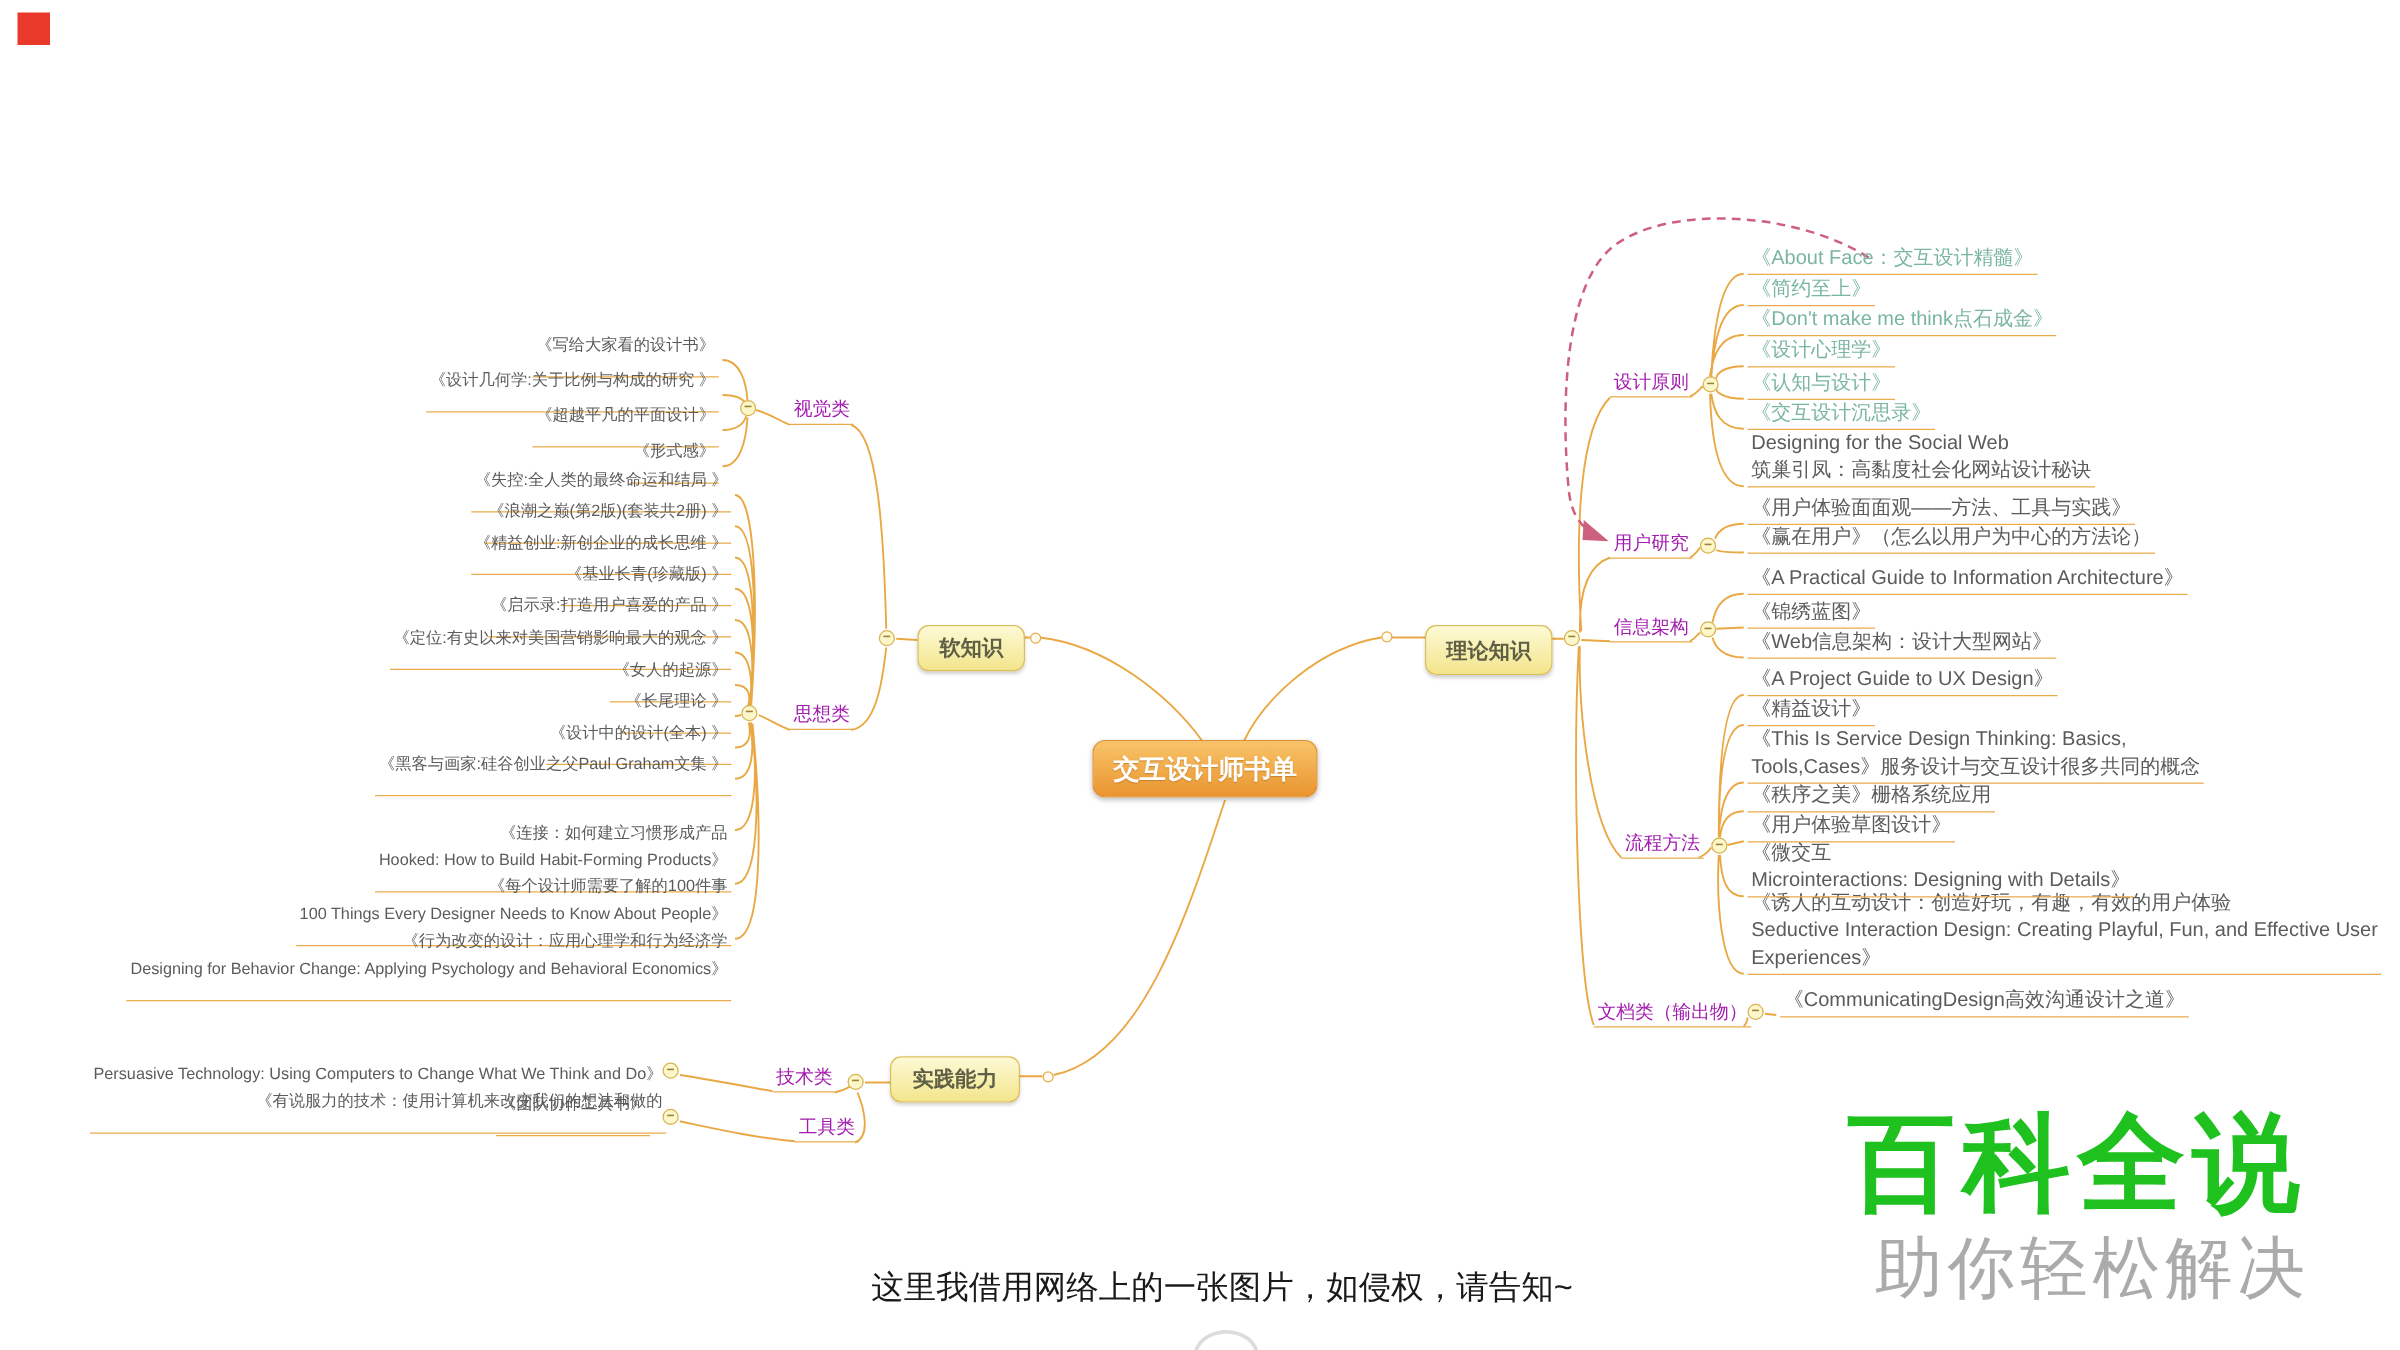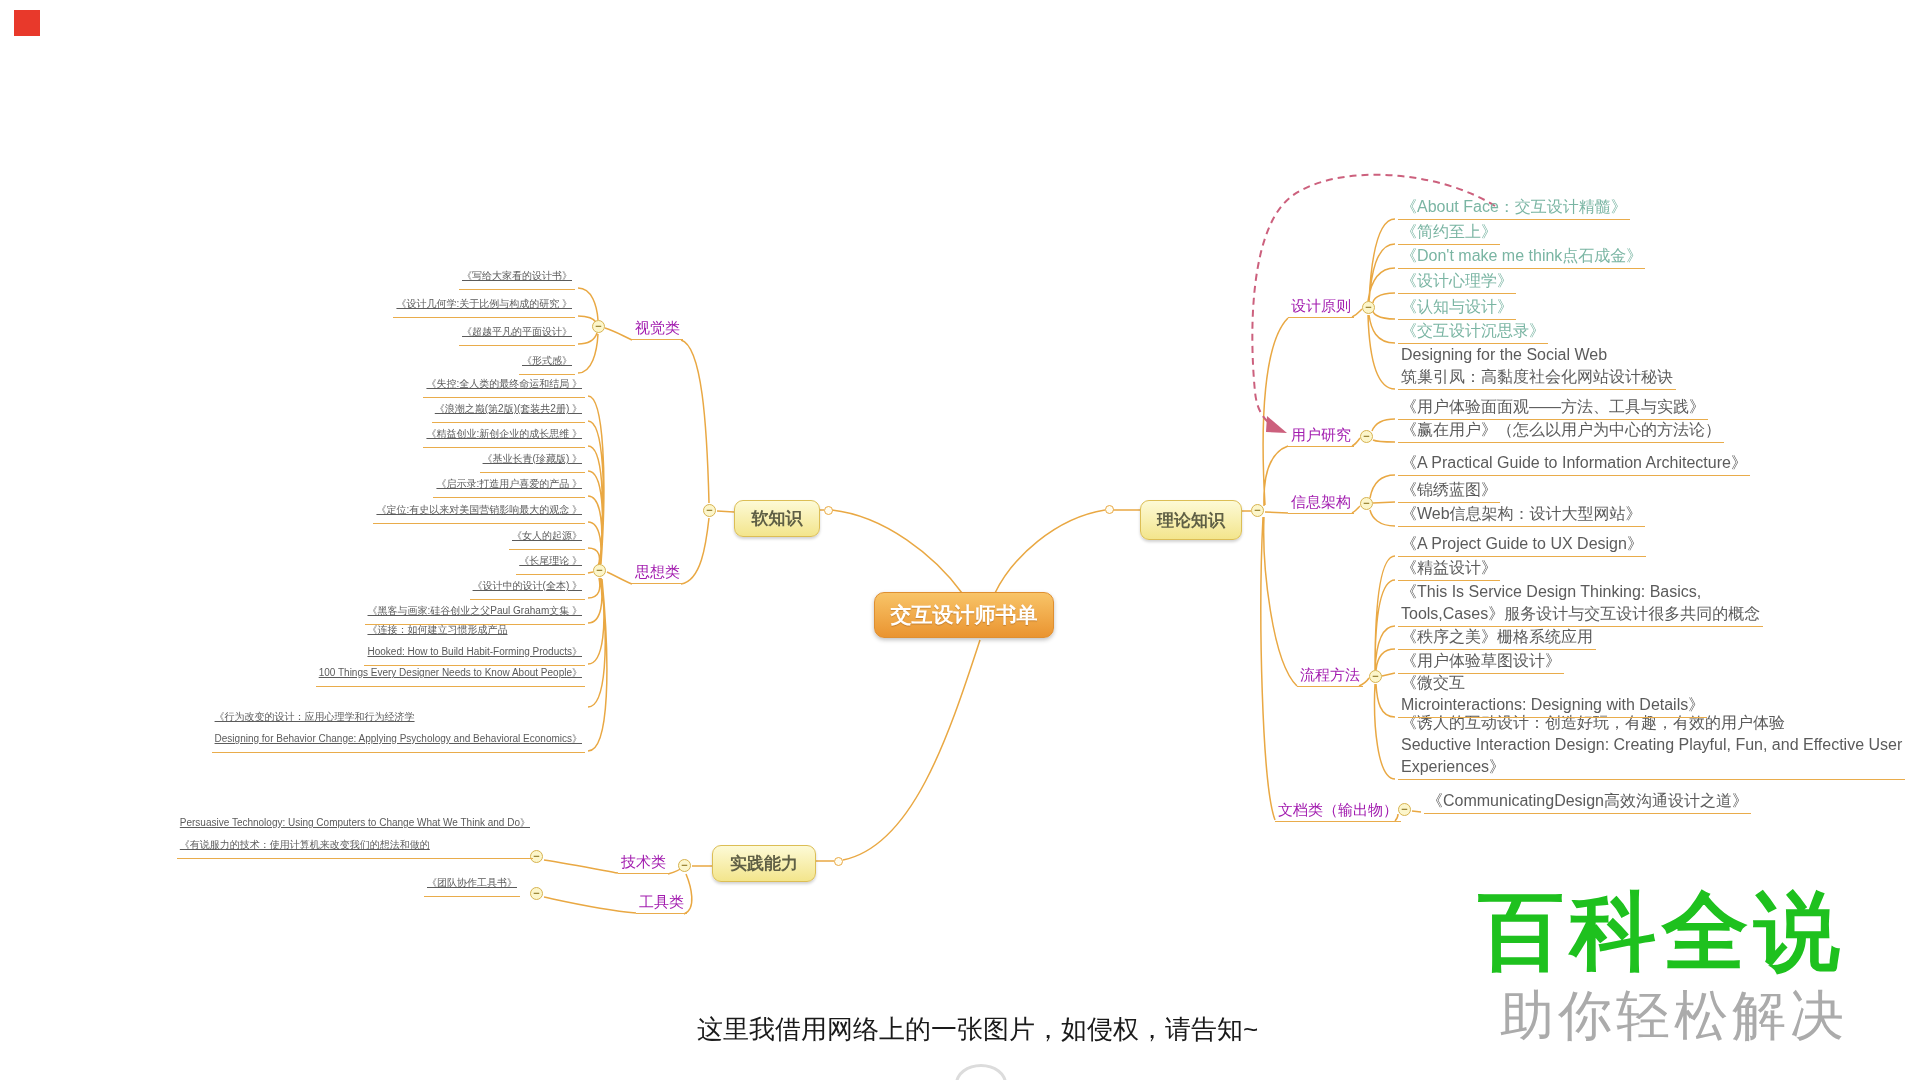--- a/index.html
+++ b/index.html
@@ -8,23 +8,23 @@
   svg.links{position:absolute;left:0;top:0;width:1920px;height:1080px;pointer-events:none;}
 
   .node{position:absolute;display:flex;align-items:center;justify-content:center;
         background:linear-gradient(#FDFAD6,#F3E58C);border:1.5px solid #DCBE55;border-radius:9px;
         font-size:17px;font-weight:bold;color:#5F5F45;box-shadow:0 2px 3px rgba(0,0,0,.18);}
   .center-node{position:absolute;display:flex;align-items:center;justify-content:center;
         background:linear-gradient(#F8C468,#EA9430);border:1.5px solid #DF8F31;border-radius:10px;
         font-size:21px;font-weight:bold;color:#ffffff;text-shadow:0 1px 1px rgba(120,60,0,.35);
         box-shadow:0 2px 4px rgba(0,0,0,.25);}
 
-  .book-l{position:absolute;text-align:right;font-size:10px;color:#5B5B5B;line-height:22px;
-          border-bottom:1.5px solid #E9AC4B;padding:0 3px 2px;white-space:nowrap;text-decoration:underline;}
-  .book-l.multi{text-align:left;}
+  .book-l{position:absolute;text-align:right;font-size:13px;color:#5B5B5B;line-height:22px;
+          border-bottom:1.5px solid #E9AC4B;padding:0 3px 14px;white-space:nowrap;}
+  .book-l.multi{text-align:right;margin-top:36px;}
   .book-r{position:absolute;text-align:left;font-size:16px;color:#5B5B5B;line-height:22px;
           border-bottom:1.5px solid #E9AC4B;padding:0 3px 1px;white-space:nowrap;}
   .book-r.teal{color:#7AB5A3;}
   .cat{position:absolute;font-size:15px;color:#a21caf;line-height:19px;
        border-bottom:1.5px solid #E9AC4B;padding:0 3px 2px;white-space:nowrap;}
 
   .minus{position:absolute;width:13px;height:13px;border-radius:50%;background:#FCF6CB;
          border:1px solid #D7B351;color:#9A8434;font-size:11px;line-height:10px;text-align:center;
          box-sizing:border-box;font-weight:bold;}
   .dot{position:absolute;width:9px;height:9px;border-radius:50%;background:#FFFDF2;
@@ -110,20 +110,21 @@
   <div class="book-l" style="top:499px;right:1335px">《定位:有史以来对美国营销影响最大的观念 》</div>
   <div class="book-l" style="top:525px;right:1335px">《女人的起源》</div>
   <div class="book-l" style="top:550px;right:1335px">《长尾理论 》</div>
   <div class="book-l" style="top:575px;right:1335px">《设计中的设计(全本) 》</div>
   <div class="book-l" style="top:600px;right:1335px">《黑客与画家:硅谷创业之父Paul Graham文集 》</div>
   <div class="book-l multi" style="top:619px;right:1335px">
     <div>《连接：如何建立习惯形成产品</div>
     <div>Hooked: How to Build Habit-Forming Products》</div>
   </div>
   <div class="book-l multi" style="top:662px;right:1335px">
+    <div>《每个设计师需要了解的100件事</div>
     <div>100 Things Every Designer Needs to Know About People》</div>
   </div>
   <div class="book-l multi" style="top:706px;right:1335px">
     <div>《行为改变的设计：应用心理学和行为经济学</div>
     <div>Designing for Behavior Change: Applying Psychology and Behavioral Economics》</div>
   </div>
 
   <div class="book-l multi" style="top:812px;right:1387px">
     <div>Persuasive Technology: Using Computers to Change What We Think and Do》</div>
     <div>《有说服力的技术：使用计算机来改变我们的想法和做的</div>

